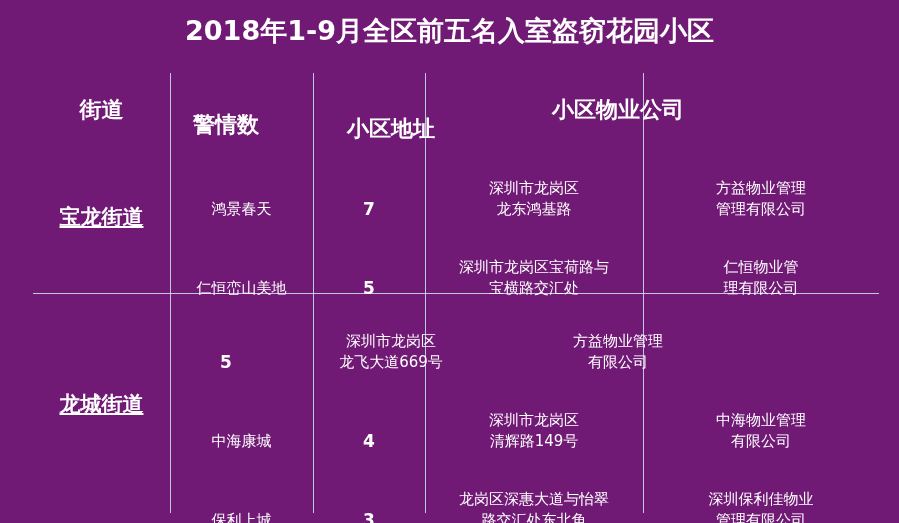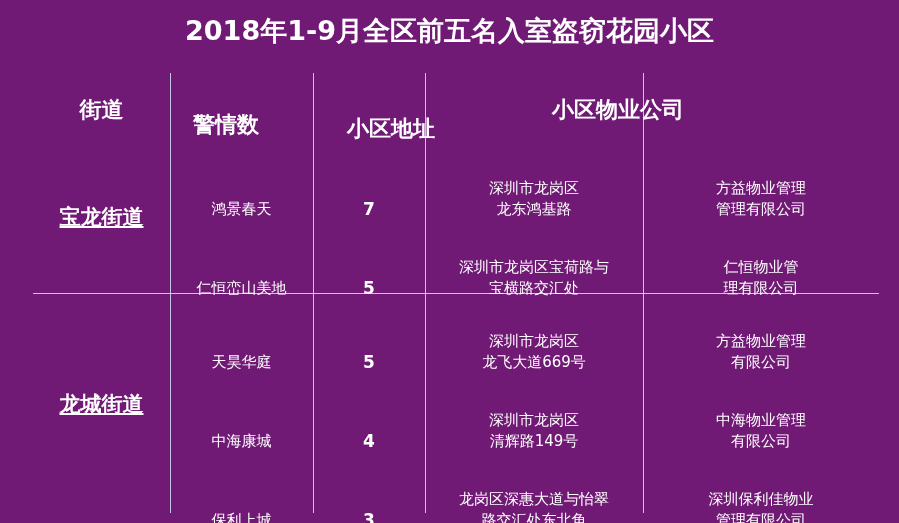--- a/index.html
+++ b/index.html
@@ -192,21 +192,20 @@
         </div>
 
       </div>
     </div>
 
     <div class="group group-b">
       <div class="street-cell">龙城街道</div>
       <div class="rows">
 
         <div class="data-row">
-          <div class="cell c1">天昊华庭</div>
           <div class="cell c2 count">5</div>
           <div class="cell c3">深圳市龙岗区
 龙飞大道669号</div>
           <div class="cell c4">方益物业管理
 有限公司</div>
         </div>
 
         <div class="data-row">
           <div class="cell c1">中海康城</div>
           <div class="cell c2 count">4</div>

